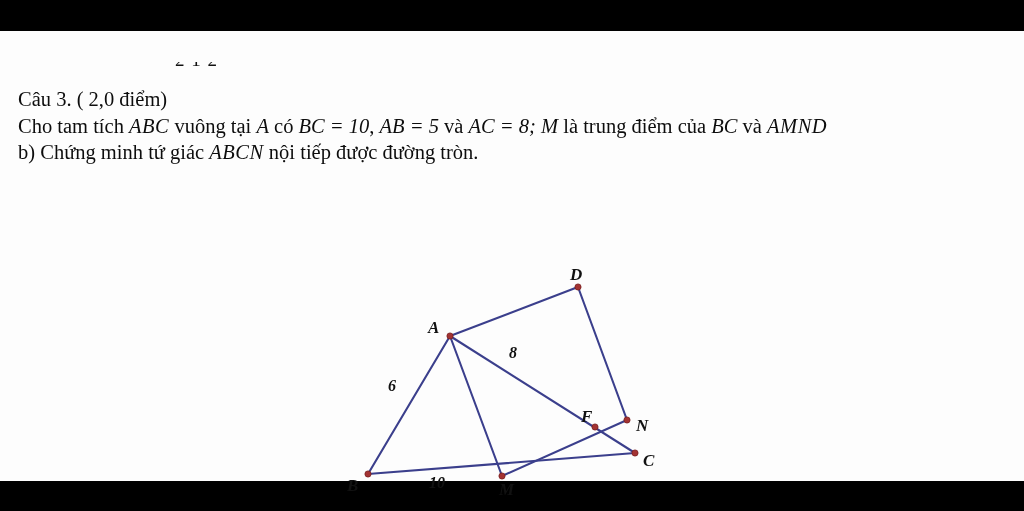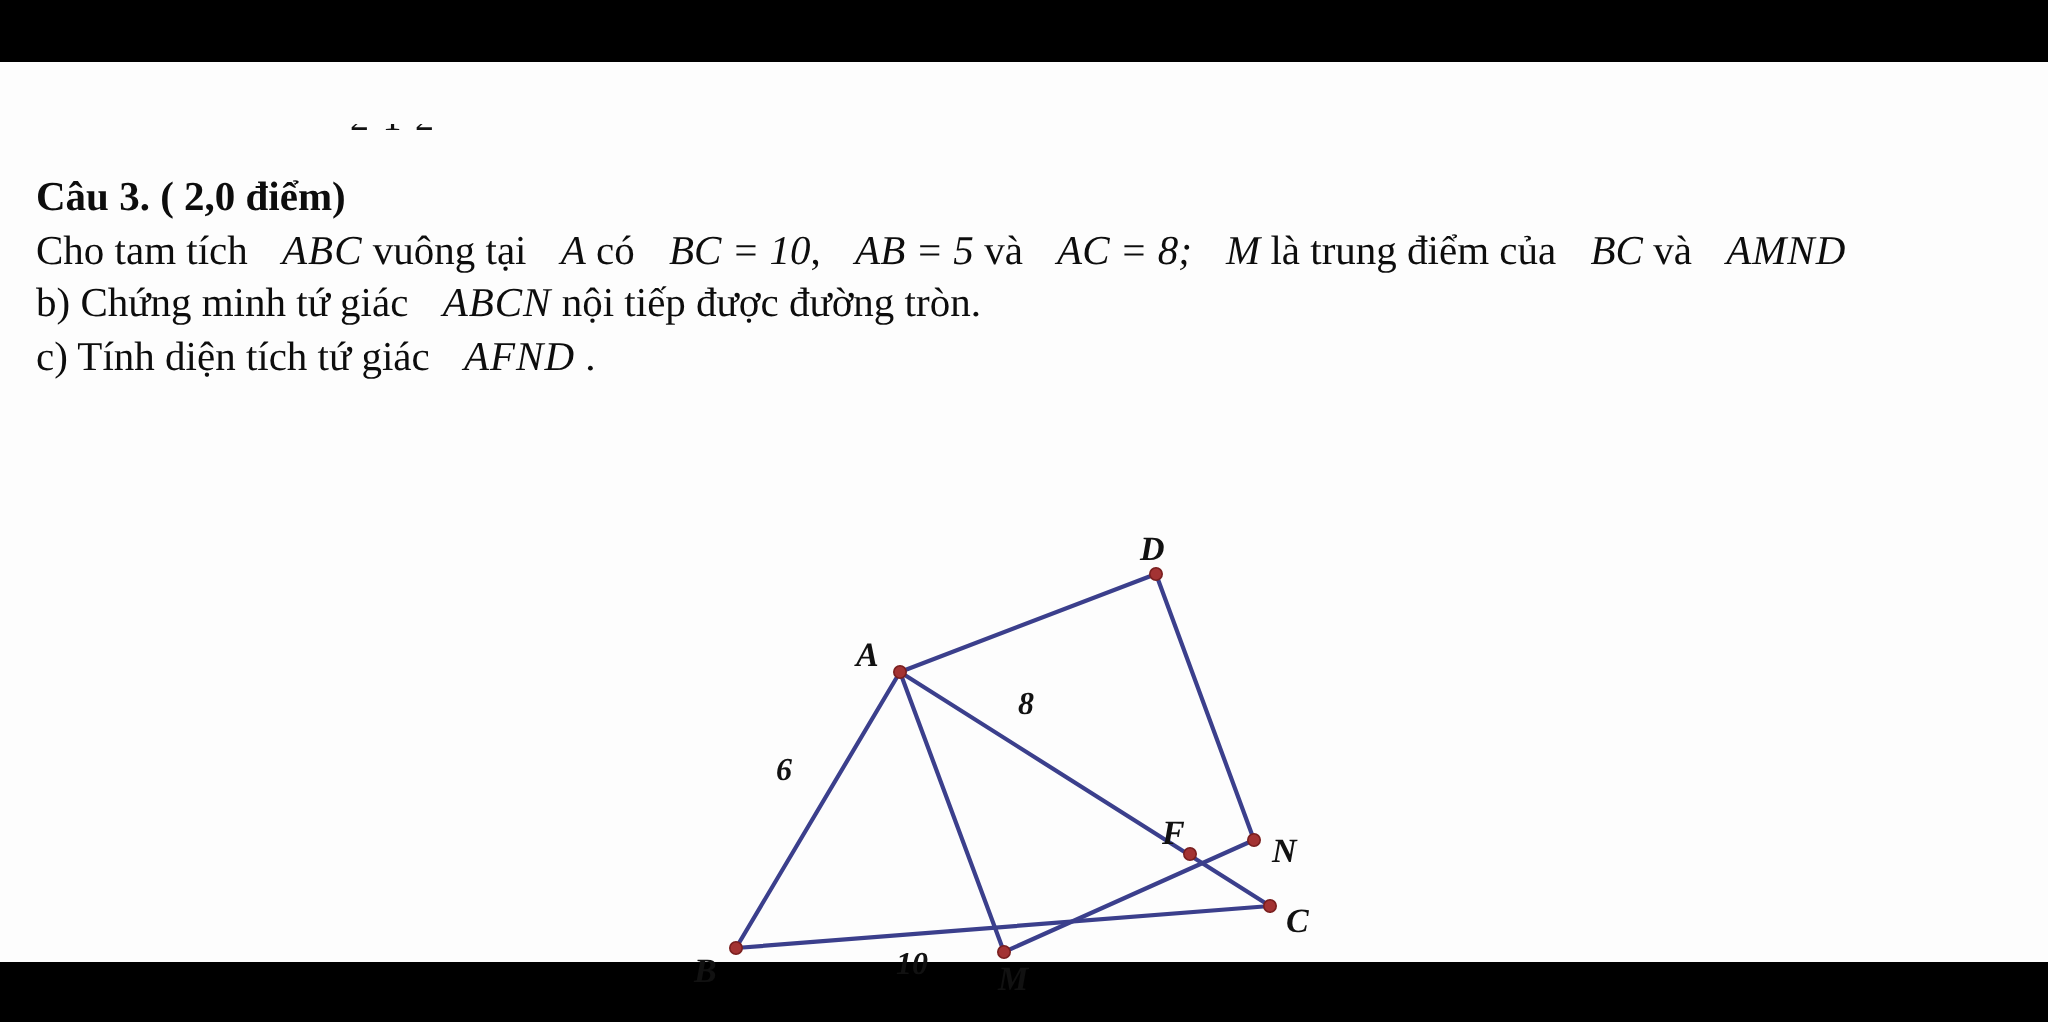--- a/index.html
+++ b/index.html
@@ -48,22 +48,22 @@
     left: 18px;
     top: 55px;
     width: 990px;
     color: #0d0d0d;
   }
   .line {
     font-size: 20.5px;
     line-height: 26.5px;
     white-space: nowrap;
   }
-  .line.bold { font-weight: bold; }
-  .it { font-style: italic; margin-left: 12px; }
+  .line.bold { font-weight: normal; }
+  .it { font-style: italic; }
   .sp { letter-spacing: .5px; }
 
   
   #figure {
     position: absolute;
     left: 330px;
     top: 230px;
     width: 400px;
     height: 250px;
   }
@@ -105,23 +105,20 @@
       <div class="line">
         <span>Cho tam tích </span><span class="it sp">ABC</span><span> vuông tại </span><span class="it">A</span><span> có </span><span class="it">BC = 10</span><span>, </span><span class="it">AB = 5</span><span> và </span><span class="it">AC = 8;</span><span class="it"> M</span><span> là trung điểm của </span><span class="it">BC</span><span> và </span><span class="it sp">AMND</span>
       </div>
 
 
 
       <div class="line">
         <span>b) Chứng minh tứ giác </span><span class="it sp">ABCN</span><span> nội tiếp được đường tròn.</span>
       </div>
 
-      <div class="line">
-        <span>c) Tính diện tích tứ giác </span><span class="it sp">AFND</span><span> .</span>
-      </div>
 
     </div>
 
     <div id="figure">
       <svg width="400" height="250" viewBox="0 0 400 250">
         <g fill="none" stroke="#3b3f8c" stroke-width="2.1" stroke-linecap="round" stroke-linejoin="round">
           <path d="M38 213 L120 75"></path>
           <path d="M38 213 L305 192"></path>
           <path d="M120 75 L305 192"></path>
           <path d="M120 75 L172 215"></path>
@@ -143,17 +140,17 @@
       <span class="fig-label" style="left:98px;  top:57px;">A</span>
       <span class="fig-label" style="left:17px;  top:215px;">B</span>
       <span class="fig-label" style="left:313px; top:190px;">C</span>
       <span class="fig-label" style="left:169px; top:219px;">M</span>
       <span class="fig-label" style="left:240px; top:4px;">D</span>
       <span class="fig-label" style="left:306px; top:155px;">N</span>
       <span class="fig-label" style="left:251px; top:146px;">F</span>
 
       <span class="fig-num" style="left:58px;  top:116px;">6</span>
       <span class="fig-num" style="left:179px; top:83px;">8</span>
-      <span class="fig-num" style="left:118px; top:213px;">10</span>
+      <span class="fig-num" style="left:99px; top:213px;">10</span>
     </div>
 
   </div>
 </div>
 
 </body></html>

